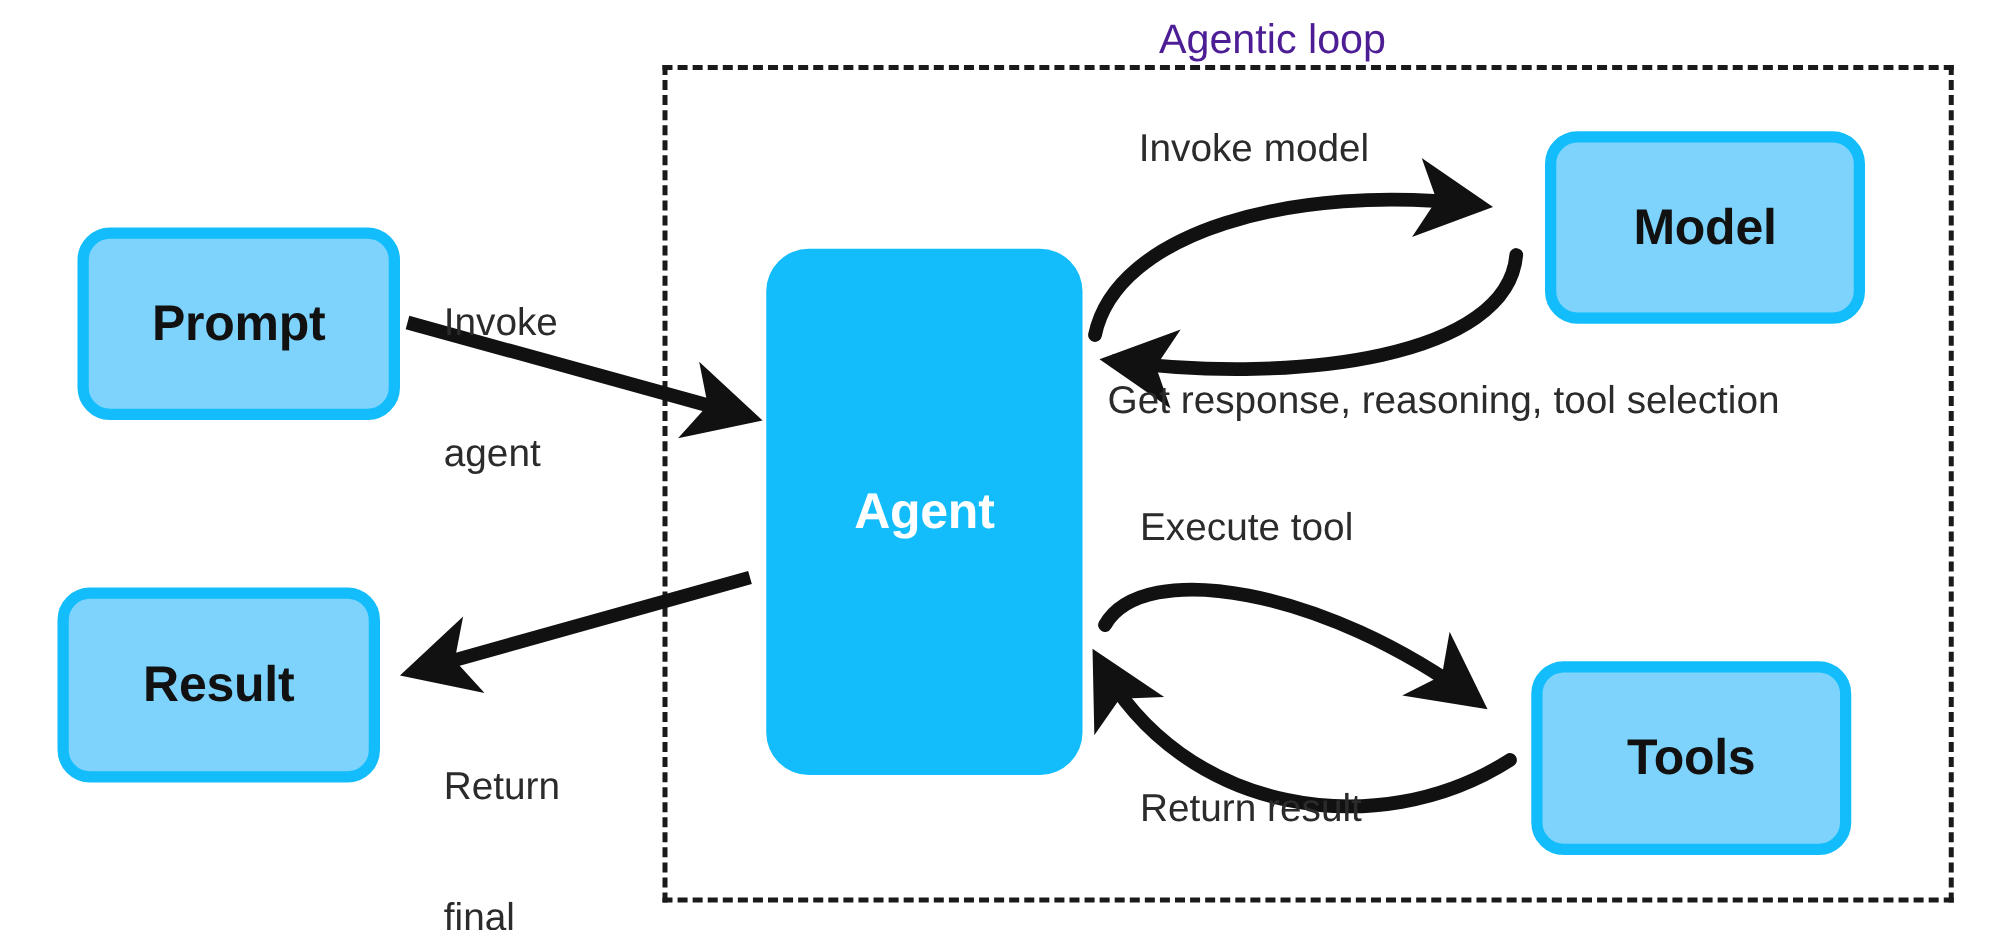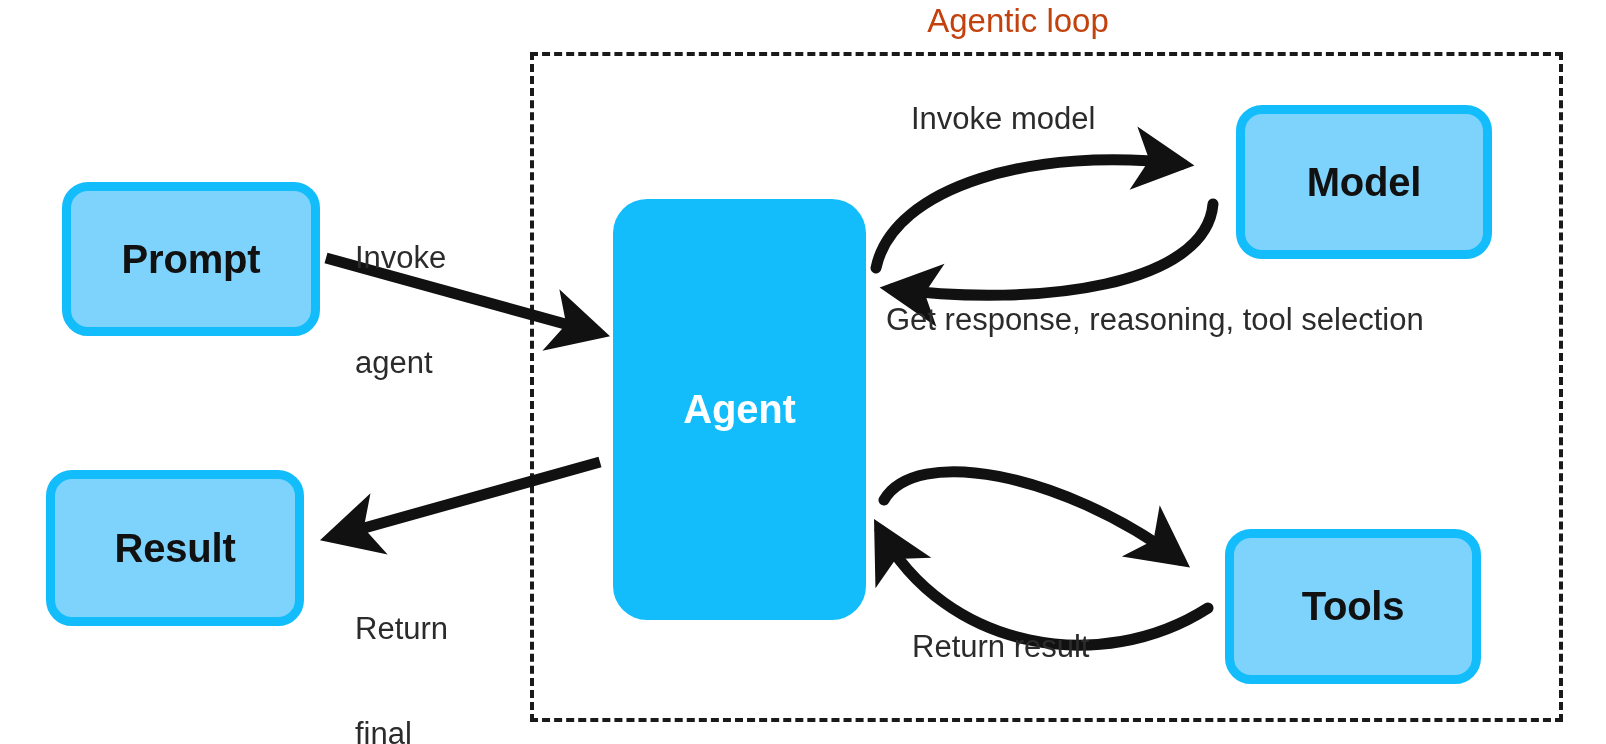--- a/index.html
+++ b/index.html
@@ -58,25 +58,25 @@
     top: 52px;
     width: 1033px;
     height: 670px;
     box-sizing: border-box;
     border: 4px dashed #1a1a1a;
     background: transparent;
   }
   #agentic-loop-title {
     position: absolute;
     left: 913px;
-    top: 2px;
+    top: 12px;
     width: 210px;
     text-align: center;
     font-size: 33px;
-    color: #c2410c;
+    color: #4c1d95;
     white-space: nowrap;
   }
 
   
   .edge-label {
     position: absolute;
     color: #2b2b2b;
     font-size: 31px;
     line-height: 1.12;
     white-space: pre;
@@ -156,16 +156,17 @@
   <div class="edge-label" id="label-return-final">
     <div>Return</div>
     <div>final</div>
     
   </div>
 
   <div class="edge-label" id="label-invoke-model">Invoke model</div>
 
   <div class="edge-label" id="label-get-response">Get response, reasoning, tool selection</div>
 
+  <div class="edge-label" id="label-execute-tool">Execute tool</div>
 
   <div class="edge-label" id="label-return-result">Return result</div>
 
 </div>
 
 </body></html>

